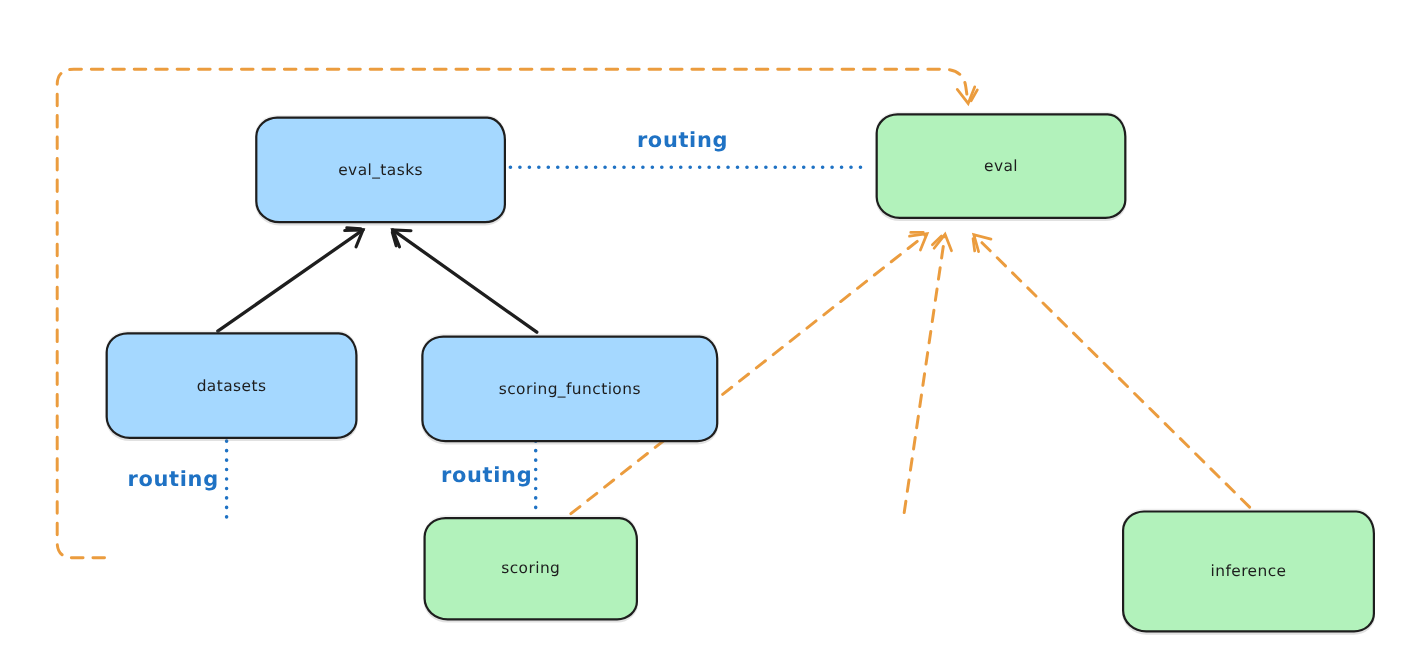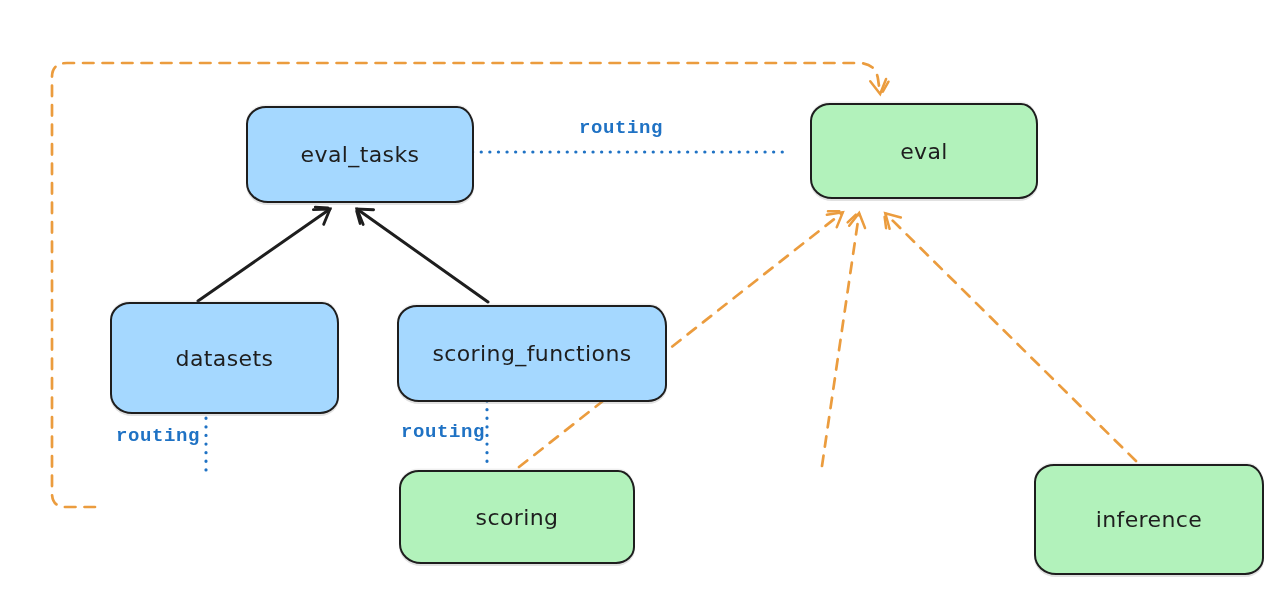--- a/index.html
+++ b/index.html
@@ -54,36 +54,34 @@
     stroke-linecap: round;
   }
   .node {
     position: absolute;
     box-sizing: border-box;
     border: 2.8px solid var(--stroke, #1e1e1e);
     border-radius: 20px 17px 19px 22px / 18px 21px 17px 20px;
     display: flex;
     align-items: center;
     justify-content: center;
-    font-size: 22px;
+    font-size: 14px;
     letter-spacing: 0.4px;
     color: var(--stroke, #1e1e1e);
     box-shadow: 0 2px 0 0 rgba(120,120,120,0.22), 0 -1.5px 0 0 rgba(160,160,160,0.16);
-    margin-left: 14px;
   }
   .node.blue  { background: var(--blue-fill, #a5d8ff); }
   .node.green { background: var(--green-fill, #b2f2bb); }
   .edge-label {
     position: absolute;
     font-size: 19px;
     font-weight: 600;
     letter-spacing: 0.6px;
     color: var(--routing-blue, #1f72c4);
     white-space: nowrap;
-    font-family: Liberation Mono, monospace;
   }
 </style>
 </head>
 <body>
 
 <div class="canvas">
 
   <svg class="edges" viewBox="0 0 1280 596">
     <defs>
       <marker id="ah-black" markerUnits="userSpaceOnUse" markerWidth="40" markerHeight="40" viewBox="-20 -20 40 40" refX="0" refY="0" orient="auto">
@@ -111,30 +109,30 @@
   </svg>
 
   <div class="node blue" style="left:232px; top:106px; width:228px; height:97px">
     <span>eval_tasks</span>
   </div>
 
   <div class="node green" style="left:796px; top:103px; width:228px; height:96px">
     <span>eval</span>
   </div>
 
-  <div class="node blue" style="left:96px; top:302px; width:229px; height:112px">
+  <div class="node blue" style="left:96px; top:302px; width:229px; height:97px">
     <span>datasets</span>
   </div>
 
   <div class="node blue" style="left:383px; top:305px; width:270px; height:97px">
     <span>scoring_functions</span>
   </div>
 
 
-  <div class="node green" style="left:385px; top:470px; width:236px; height:94px">
+  <div class="node green" style="left:385px; top:470px; width:195px; height:94px">
     <span>scoring</span>
   </div>
 
 
   <div class="node green" style="left:1020px; top:464px; width:230px; height:111px">
     <span>inference</span>
   </div>
 
   <div class="edge-label" style="left:579px; top:117px">routing</div>
   <div class="edge-label" style="left:116px; top:425px">routing</div>

